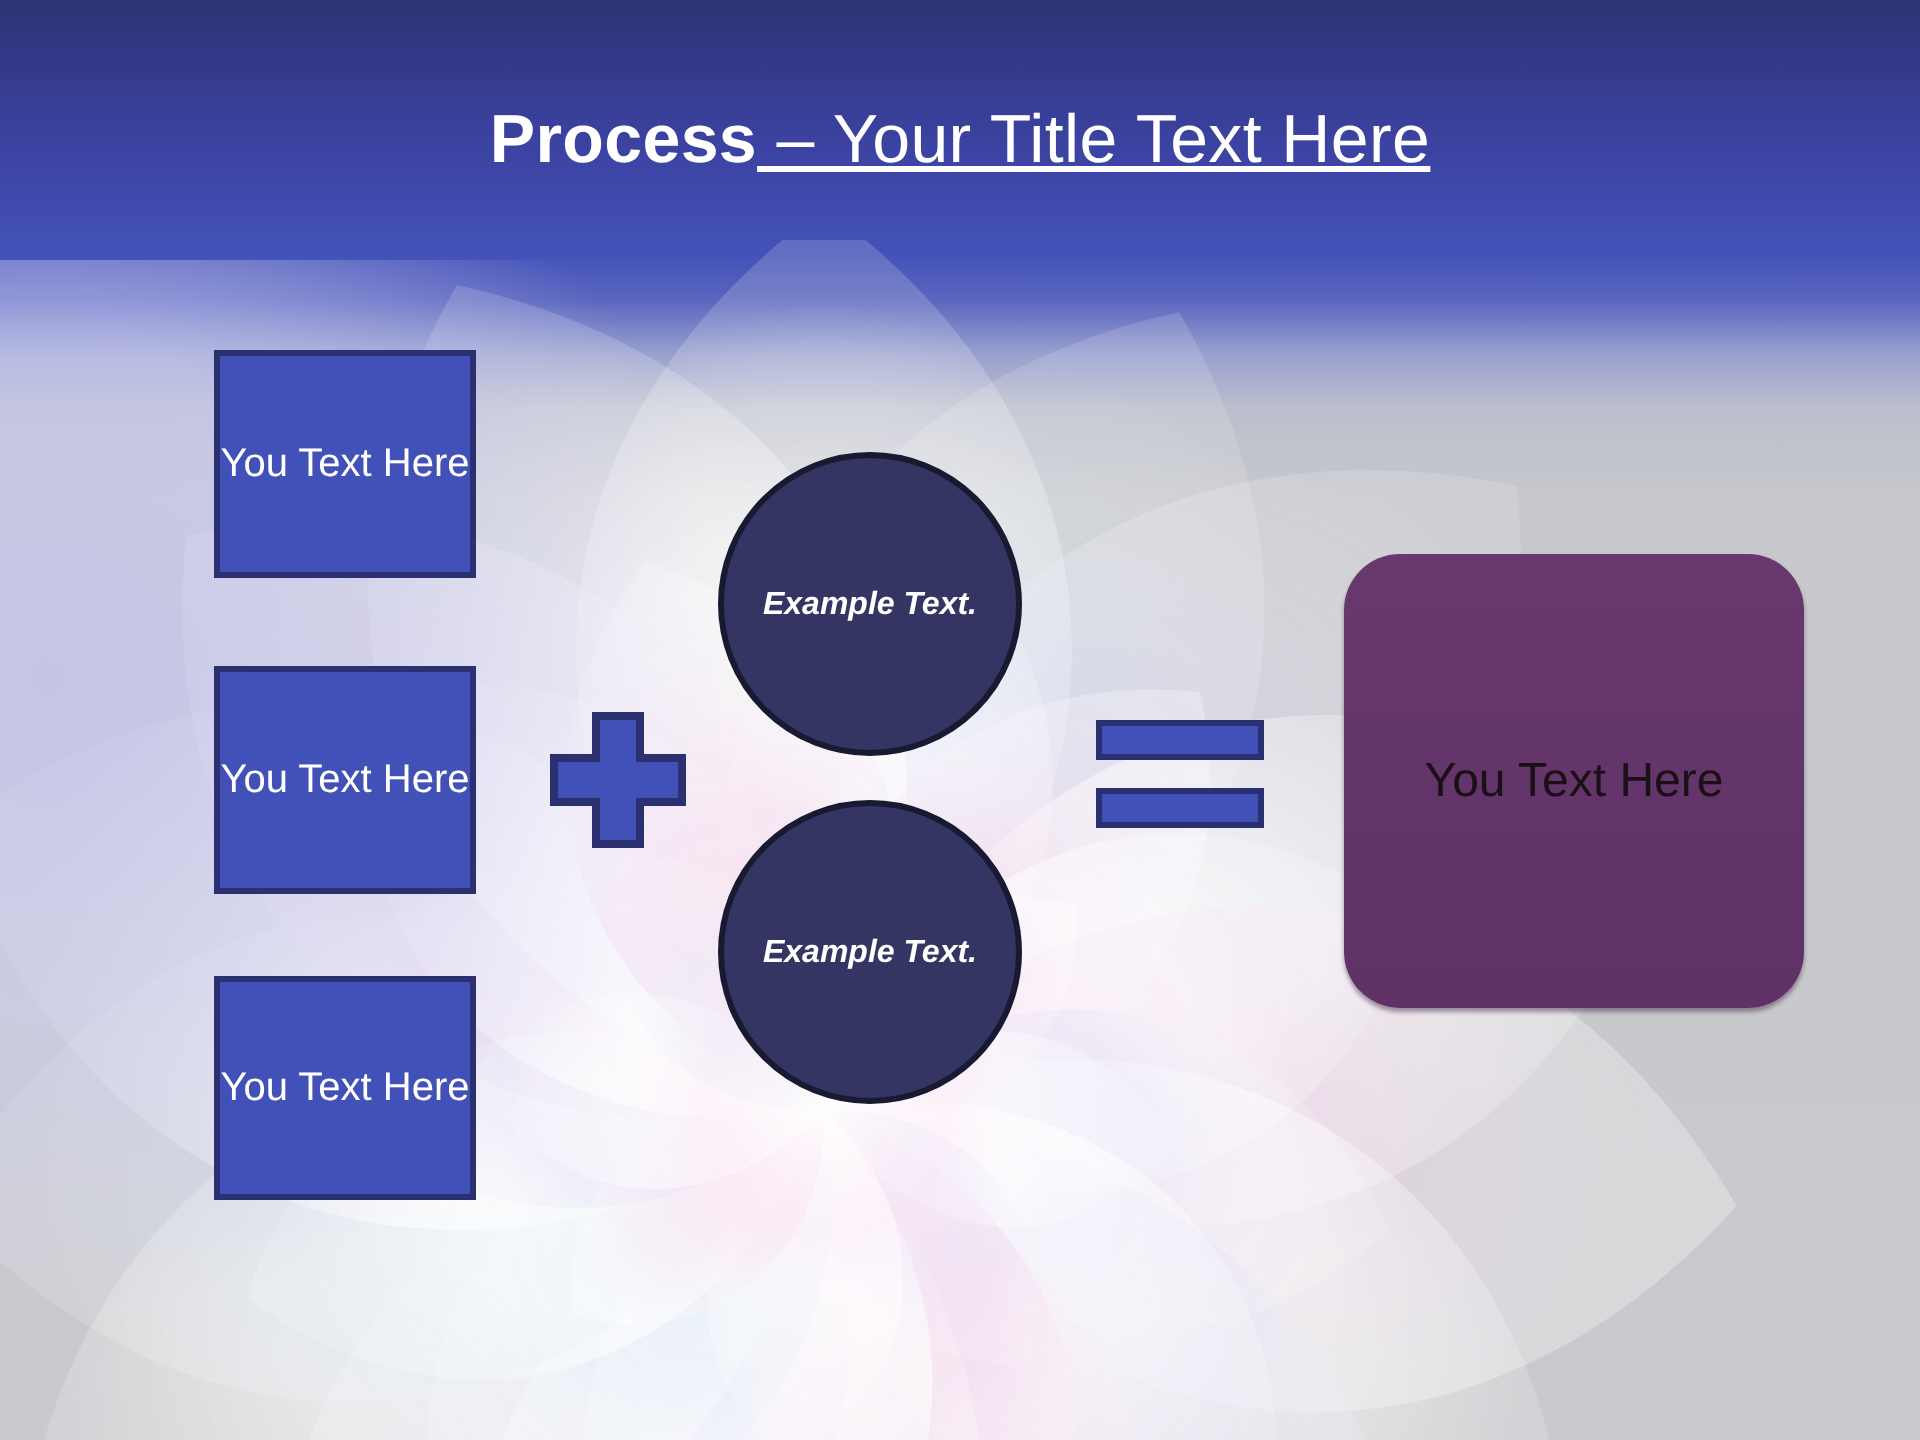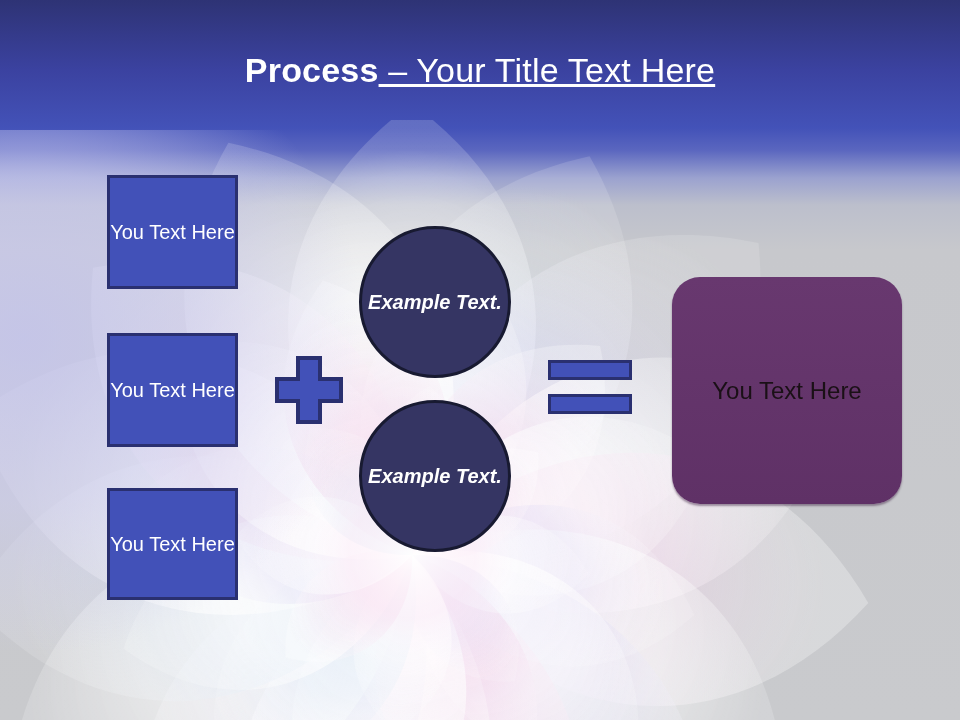--- a/index.html
+++ b/index.html
@@ -108,21 +108,21 @@
   .circle {
     position: absolute;
     left: 359px;
     width: 152px;
     height: 152px;
     border-radius: 50%;
     background: #353563;
     border: 3px solid #181a31;
     box-sizing: border-box;
     color: #ffffff;
-    font-size: 20px;
+    font-size: 16px;
     font-weight: bold;
     font-style: italic;
     line-height: 25px;
     text-align: center;
     display: flex;
     align-items: center;
     justify-content: center;
   }
   .circle .c-text { display: block; width: 100%; }
   #circle-1 { top: 226px; }

